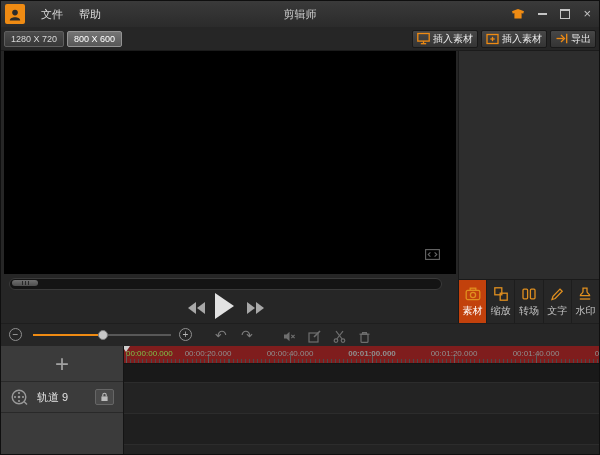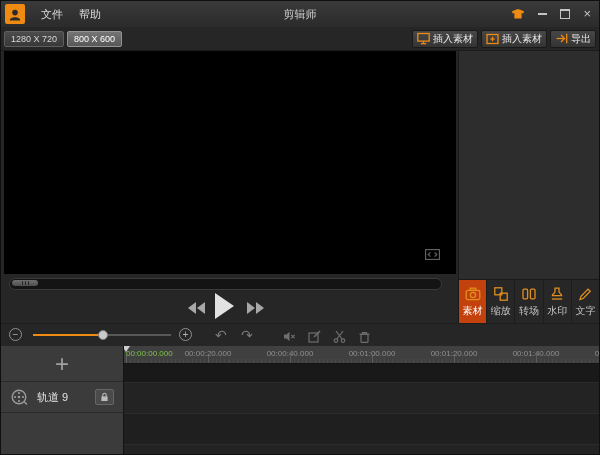--- a/index.html
+++ b/index.html
@@ -76,21 +76,21 @@
   .track-header{position:absolute;left:0;top:0;bottom:0;width:122px;background:#3b3b3b;
     border-right:1px solid #141414;box-sizing:content-box;}
   .add-row{height:36px;border-bottom:1px solid #292929;display:flex;align-items:center;
     justify-content:center;color:#a2a2a2;font-size:24px;font-weight:300;cursor:pointer;box-sizing:border-box;}
   .track-row{height:31px;border-bottom:1px solid #292929;display:flex;align-items:center;
     padding:0 9px;box-sizing:border-box;cursor:pointer;}
   .track-label{flex:1;margin-left:9px;color:#e2e2e2;font-size:11px;white-space:nowrap;}
   .lock-btn{width:17px;height:14px;background:#4a4a4a;border:1px solid #666;border-radius:2px;
     display:flex;align-items:center;justify-content:center;cursor:pointer;}
   .lanes{position:absolute;left:123px;right:0;top:0;bottom:0;overflow:hidden;background:#1d1d1d;}
-  .ruler{position:absolute;left:0;right:0;top:0;height:18px;background:#404040;
+  .ruler{position:absolute;left:0;right:0;top:0;height:18px;background:#7f1d1d;
     border-bottom:1px solid #141414;cursor:pointer;box-sizing:border-box;}
   .ticks-minor{position:absolute;left:0;right:0;bottom:0;height:4px;
     background-image:repeating-linear-gradient(to right,#4a4a4a 0 1px,transparent 1px 4.1px);
     background-position:2px 0;}
   .ticks-major{position:absolute;left:0;right:0;bottom:0;height:8px;
     background-image:repeating-linear-gradient(to right,#5d5d5d 0 1px,transparent 1px 82px);
     background-position:2px 0;}
   .rl{position:absolute;top:3px;font-size:8px;color:#8f8f8f;white-space:nowrap;
     transform:translateX(-50%);}
   .rl.first{transform:none;color:#7cc24a;}
@@ -222,30 +222,30 @@
       </div>
       <div class="panel-tab">
         <svg width="16" height="16" viewBox="0 0 16 16">
           <rect x="2" y="3.2" width="4.6" height="9.6" rx="1" fill="none" stroke="#e08f1f" stroke-width="1.3"></rect>
           <rect x="9.4" y="3.2" width="4.6" height="9.6" rx="1" fill="none" stroke="#e08f1f" stroke-width="1.3"></rect>
         </svg>
         <span class="tab-label">转场</span>
       </div>
       <div class="panel-tab">
         <svg width="16" height="16" viewBox="0 0 16 16">
+          <path d="M3,13.5 L4,10.3 L11,3.1 L13.2,5.3 L6.2,12.5 Z" fill="none" stroke="#e08f1f" stroke-width="1.3"></path>
+        </svg>
+        <span class="tab-label">文字</span>
+      </div>
+      <div class="panel-tab">
+        <svg width="16" height="16" viewBox="0 0 16 16">
           <path d="M6,2.2 h4 v3.4 c0,1.9 2.6,1.9 2.6,4 H3.4 c0,-2.1 2.6,-2.1 2.6,-4 Z" fill="none" stroke="#e08f1f" stroke-width="1.3"></path>
           <line x1="2.8" y1="13" x2="13.2" y2="13" stroke="#e08f1f" stroke-width="1.3"></line>
         </svg>
         <span class="tab-label">水印</span>
-      </div>
-      <div class="panel-tab">
-        <svg width="16" height="16" viewBox="0 0 16 16">
-          <path d="M3,13.5 L4,10.3 L11,3.1 L13.2,5.3 L6.2,12.5 Z" fill="none" stroke="#e08f1f" stroke-width="1.3"></path>
-        </svg>
-        <span class="tab-label">文字</span>
       </div>
     </div>
   </div>
 
   <div class="tl-toolbar">
     <span class="circle-btn" style="left:8px;">−</span>
     <div class="zoom-track">
       <div class="zoom-fill"></div>
       <div class="zoom-handle"></div>
     </div>
@@ -306,21 +306,21 @@
         </span>
       </div>
     </div>
     <div class="lanes">
       <div class="ruler">
         <div class="ticks-minor"></div>
         <div class="ticks-major"></div>
         <span class="rl first" style="left:2px;">00:00:00.000</span>
         <span class="rl" style="left:84px;">00:00:20.000</span>
         <span class="rl" style="left:166px;">00:00:40.000</span>
-        <span class="rl" style="left:248px;">00:01:00.000</span>
+        <span class="rl" style="left:248px;font-weight:bold;">00:01:00.000</span>
         <span class="rl" style="left:330px;">00:01:20.000</span>
         <span class="rl" style="left:412px;">00:01:40.000</span>
         <span class="rl" style="left:494px;">00:02:00.000</span>
         <i class="playhead"></i>
       </div>
       <div class="lane-strip strip-a"></div>
       <div class="lane-strip lane-1"></div>
       <div class="lane-strip lane-2"></div>
       <div class="lane-strip lane-rest"></div>
     </div>

